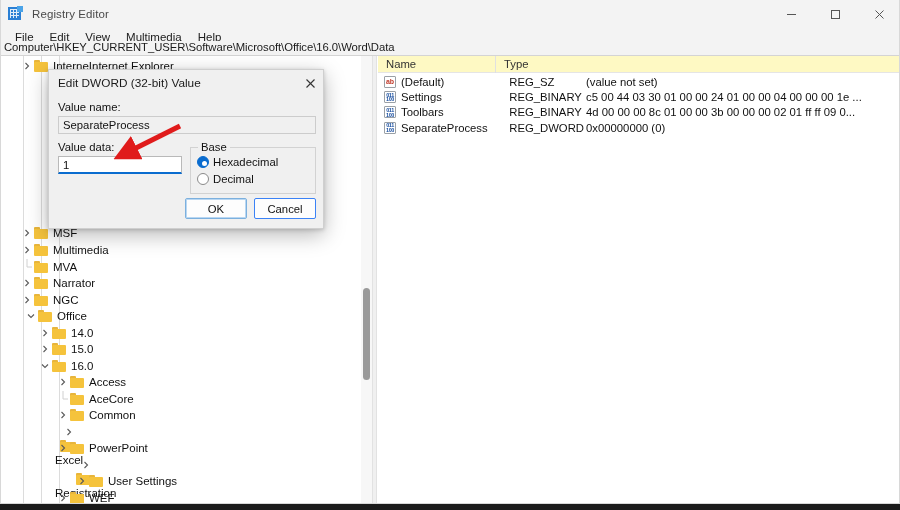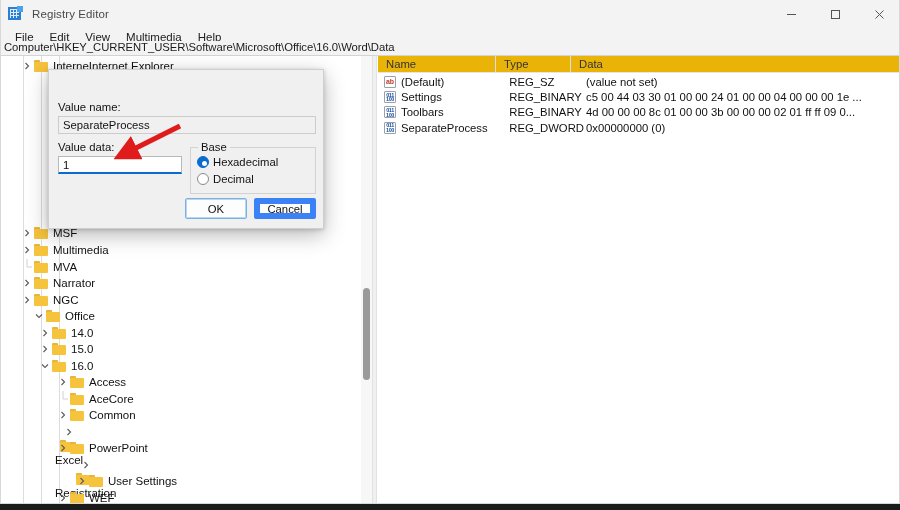--- a/index.html
+++ b/index.html
@@ -185,21 +185,21 @@
     top: 0;
     width: 1px;
     background: #dcdcdc;
   }
 
   
   .col-head {
     position: absolute;
     left: 0; top: 0;
     width: 523px; height: 17px;
-    background: #eab308;
+    background: #fef9c3;
     border-bottom: 1px solid #e5e5e5;
     display: flex;
     font-size: 11.3px;
     color: #333;
   }
   .col-head .cell {
     position: relative;
     height: 17px;
     line-height: 17px;
     padding-left: 8px;
@@ -348,21 +348,21 @@
     left: 3.5px; top: 3.5px;
     width: 5px; height: 5px;
     border-radius: 50%;
     background: #fff;
   }
 
   .btn {
     position: absolute;
     height: 21px;
     background: #fdfdfd;
-    border: 6px solid #3b82f6;
+    border: 1px solid #3b82f6;
     border-radius: 2px;
     font-size: 11.3px;
     color: #111;
     display: flex;
     align-items: center;
     justify-content: center;
     font-family: "Liberation Sans", sans-serif;
   }
   .btn.default {
     border: 1px solid #7cb0de;
@@ -493,21 +493,21 @@
               <svg width="8" height="8" viewBox="0 0 8 8">
                 <polyline points="2.5,1 5.5,4 2.5,7" fill="none" stroke="currentColor" stroke-width="1.1"></polyline>
               </svg>
             </span>
             <span class="folder">
               <span class="tab"></span>
               <span class="body"></span>
             </span>
             <span class="tree-label">NGC</span>
           </div>
-          <div class="tree-row" style="position: absolute; left: 12px; top: 252px; padding-left: 18px;">
+          <div class="tree-row" style="position: absolute; left: 4px; top: 252px; padding-left: 18px;">
             <span class="twisty">
               <svg width="8" height="8" viewBox="0 0 8 8">
                 <polyline points="1,2.5 4,5.5 7,2.5" fill="none" stroke="currentColor" stroke-width="1.1"></polyline>
               </svg>
             </span>
             <span class="folder">
               <span class="tab"></span>
               <span class="body"></span>
             </span>
             <span class="tree-label">Office</span>
@@ -646,21 +646,20 @@
           </div>
         </div>
     </div>
 
     <div class="splitter"></div>
 
     <div class="right-pane">
       <div class="col-head">
         <div class="cell c-name">Name</div>
         <div class="cell c-type">Type</div>
-        <div class="cell c-data">Data</div>
       </div>
       <div class="val-rows" id="value-rows">
           <div class="val-row">
             <span class="val-icon str">ab</span>
             <span class="v-name">(Default)</span>
             <span class="v-type">REG_SZ</span>
             <span class="v-data">(value not set)</span>
           </div>
           <div class="val-row">
             <span class="val-icon bin">
@@ -690,20 +689,29 @@
             <span class="v-data">0x00000000 (0)</span>
           </div>
         </div>
     </div>
 
     <div class="vscroll" style="left:360px;">
       <div class="thumb" style="top:232px; height:92px;"></div>
     </div>
 
     <div class="dialog">
+      <div class="dlg-title">
+        <div class="dlg-title-text">Edit DWORD (32-bit) Value</div>
+        <div class="dlg-close">
+          <svg width="11" height="11" viewBox="0 0 11 11">
+              <line x1="1.5" y1="1.5" x2="9.5" y2="9.5" stroke="currentColor" stroke-width="1.1"></line>
+              <line x1="9.5" y1="1.5" x2="1.5" y2="9.5" stroke="currentColor" stroke-width="1.1"></line>
+            </svg>
+        </div>
+      </div>
 
       <div class="lbl" style="left:9px; top:31px;">Value name:</div>
       <input class="inp readonly" style="left: 9px; top: 46px; width: 258px;" readonly="" value="SeparateProcess">
 
       <div class="lbl" style="left:9px; top:71px;">Value data:</div>
       <input class="inp focused" style="left: 9px; top: 86px; width: 124px;" value="1">
 
       <div class="group" style="left:141px; top:77px; width:126px; height:47px;">
         <div class="group-title">Base</div>
       </div>

